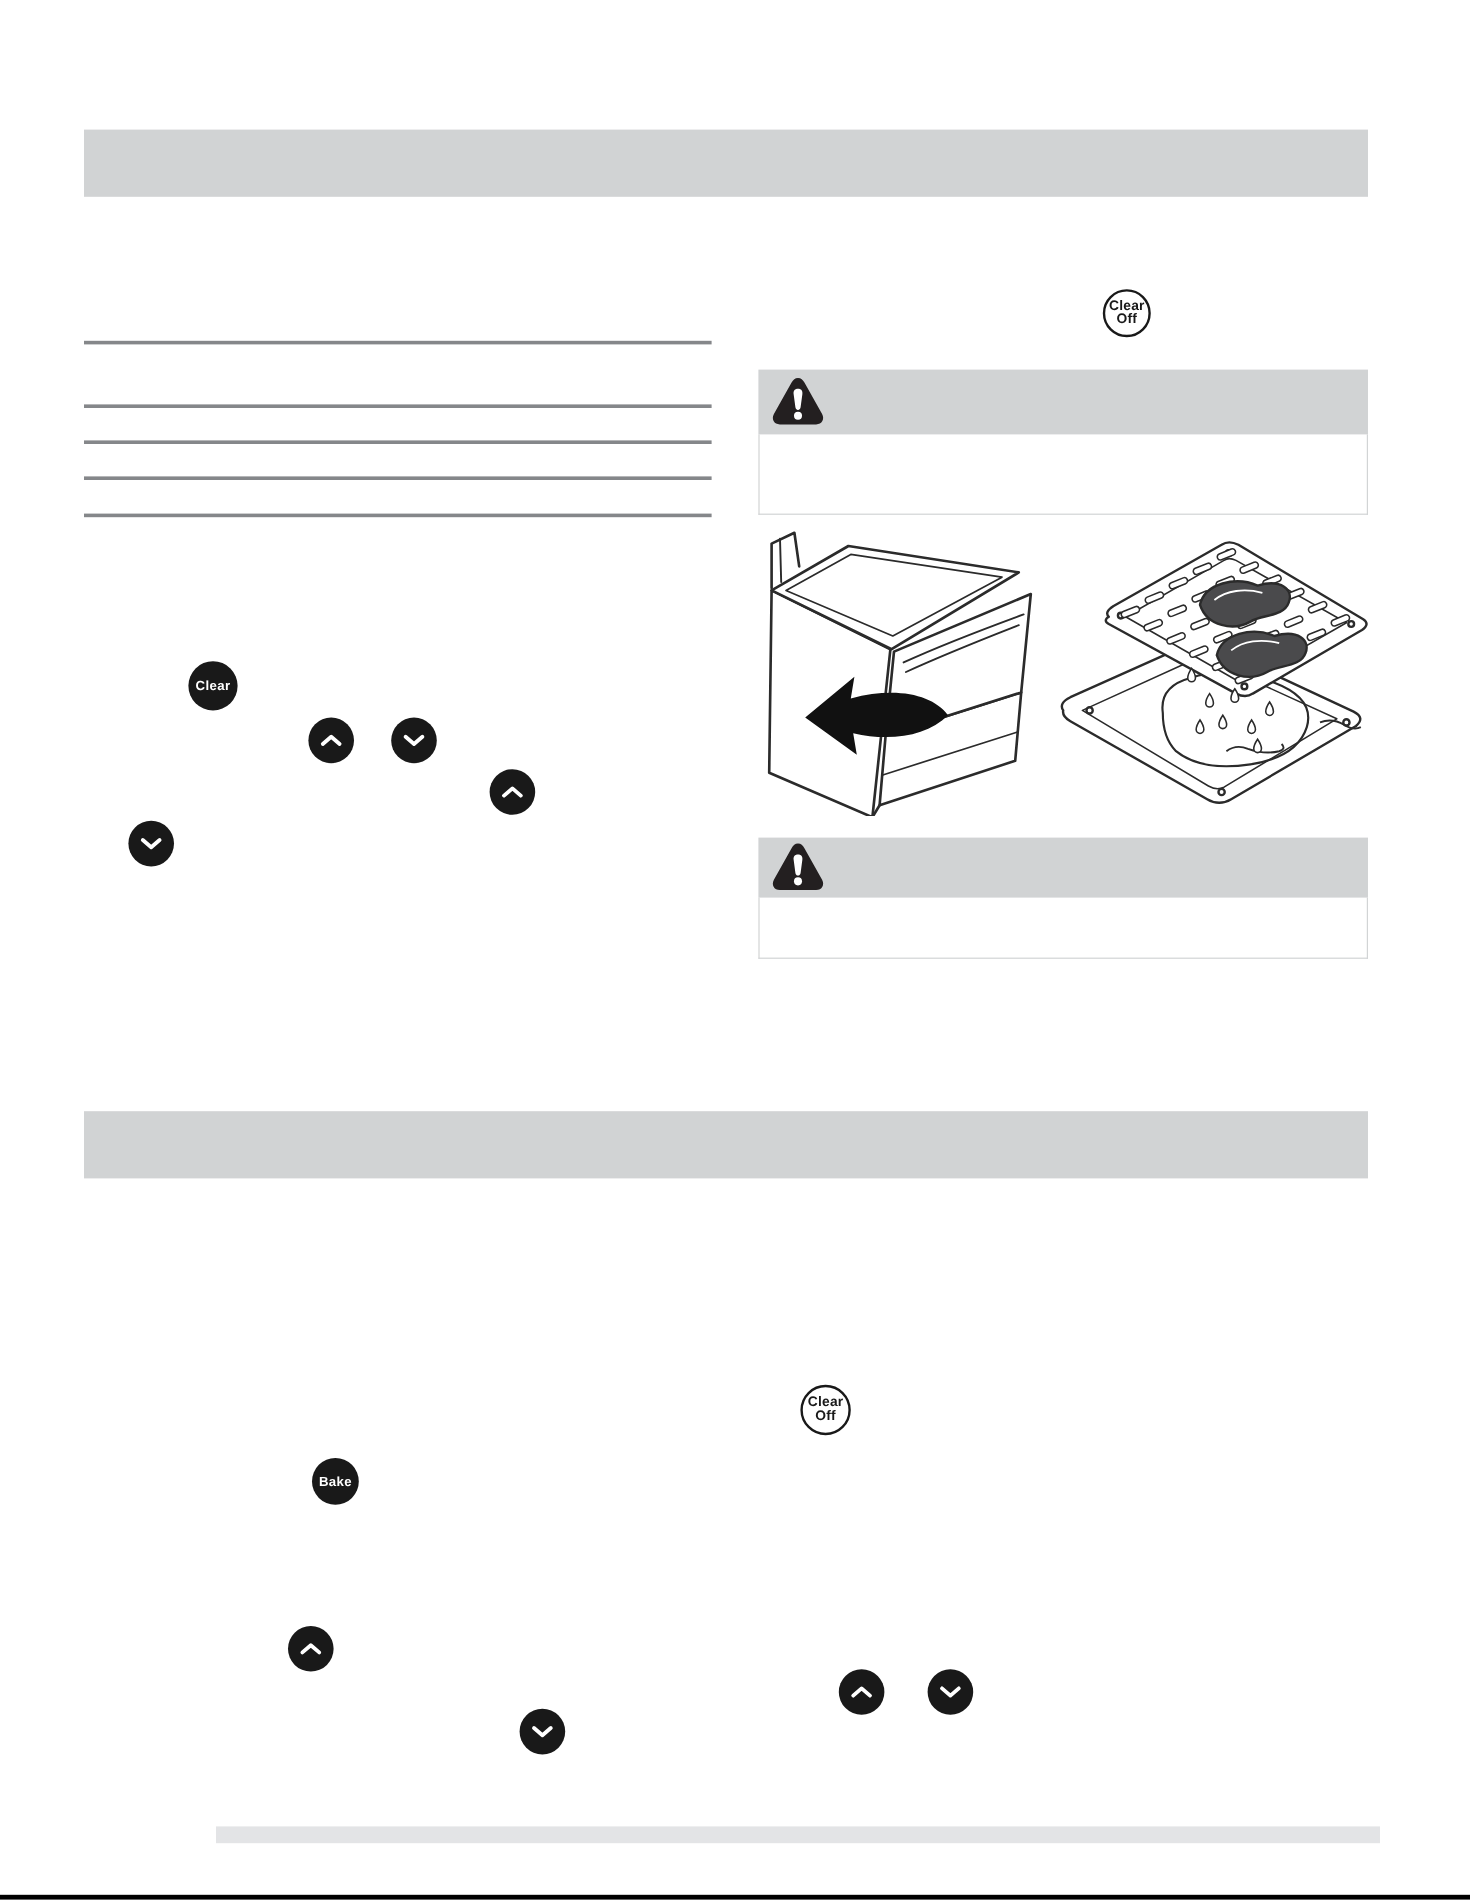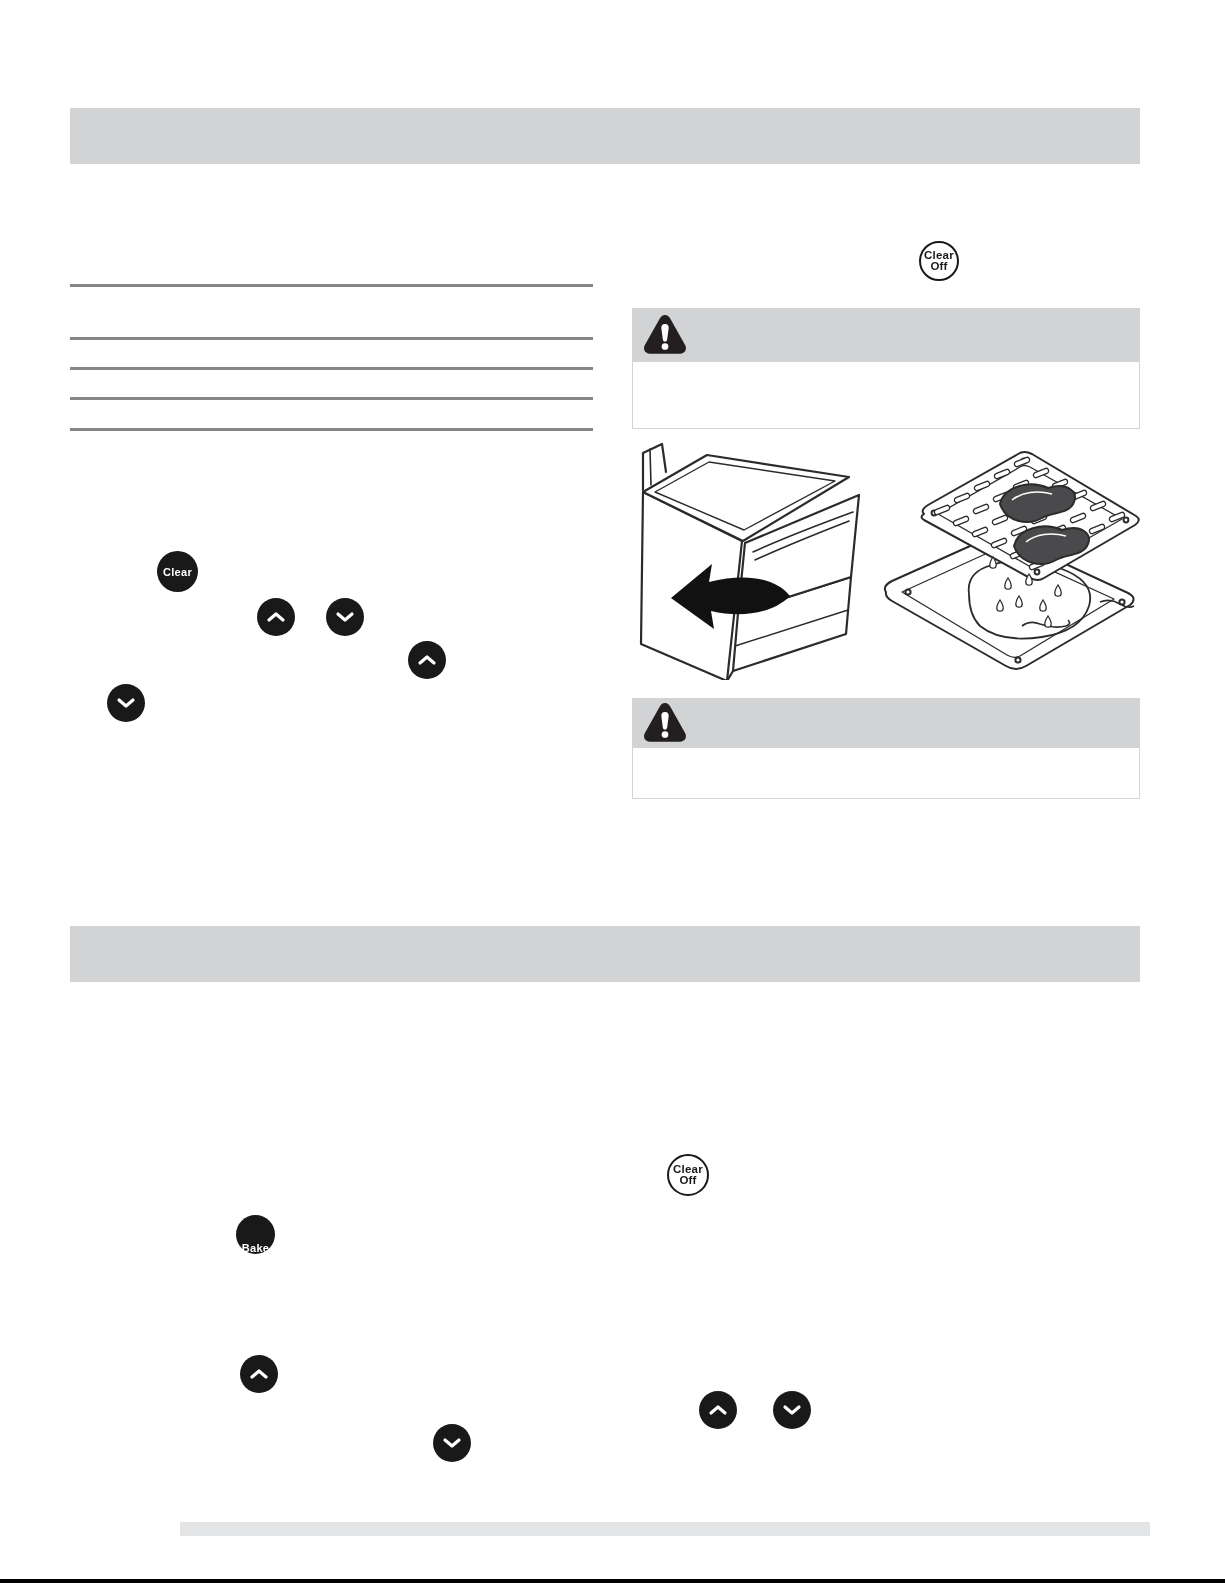--- a/index.html
+++ b/index.html
@@ -177,21 +177,21 @@
       </svg>
   </div>
 
   <div class="abs gbar" style="left:70px;top:926px;width:1070px;height:56px;"></div>
 
   <div class="abs ringpad" style="left:667px;top:1154px;width:42px;height:42px;">
     <span>Clear</span>
     <span>Off</span>
   </div>
 
-  <div class="abs keypad" style="left:236px;top:1215px;width:39px;height:39px;align-items:flex-end;">
+  <div class="abs keypad" style="left:260px;top:1215px;width:39px;height:39px;">
     <span>Bake</span>
   </div>
 
   <div class="abs keypad" style="left:240px;top:1355px;width:38px;height:38px;">
     <svg width="20" height="14" viewBox="0 0 20 14">
         <path d="M3,10 L10,4 L17,10" fill="none" stroke="#ffffff" stroke-width="3.2" stroke-linecap="round" stroke-linejoin="round"></path>
       </svg>
   </div>
   <div class="abs keypad" style="left:433px;top:1424px;width:38px;height:38px;">
     <svg width="20" height="14" viewBox="0 0 20 14">

